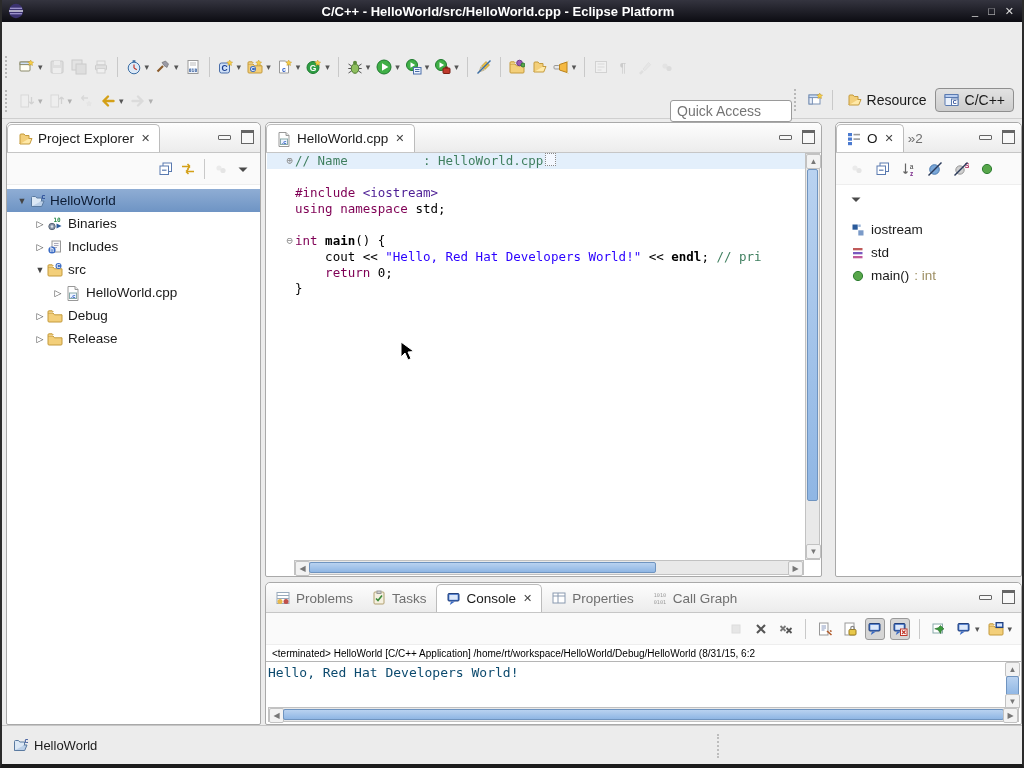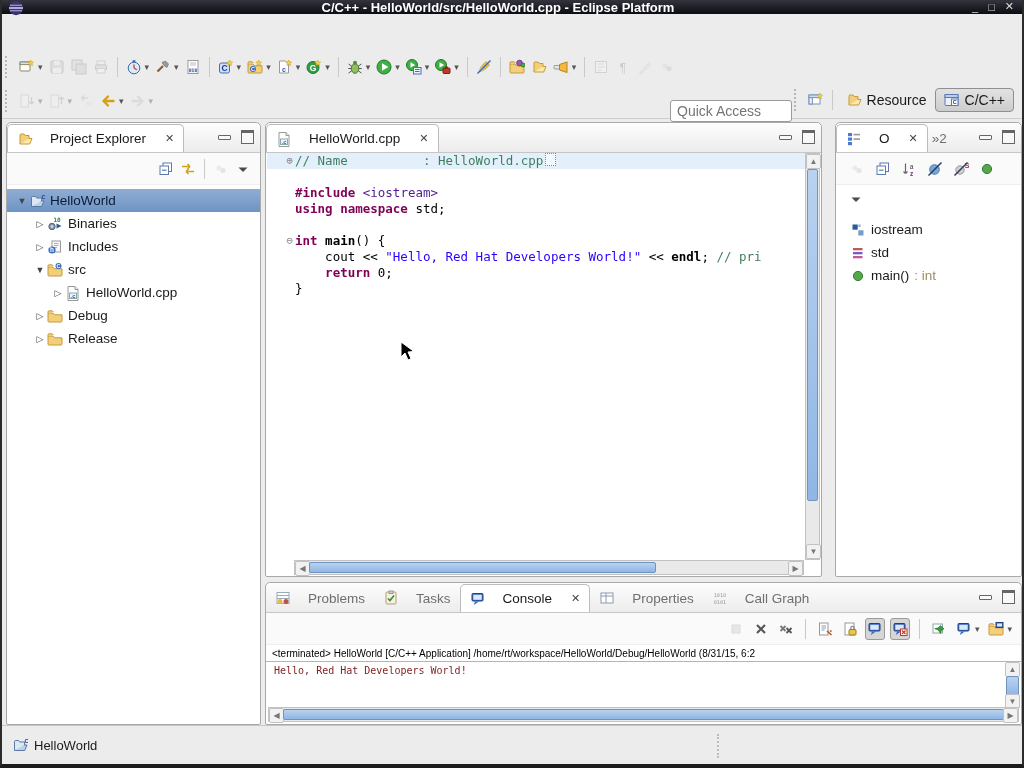--- a/index.html
+++ b/index.html
@@ -1,21 +1,21 @@
 <!DOCTYPE html>
 <html><head>
 <meta charset="utf-8">
 <style>
   html,body{margin:0;padding:0;background:#555;}
   #win{position:relative;width:1024px;height:768px;background:#ececec;overflow:hidden;
        font-family:"Liberation Sans",sans-serif;font-size:13px;color:#1a1a1a;
        border-left:2px solid #2b2b2b;border-right:2px solid #2b2b2b;border-bottom:4px solid #1b1b1b;box-sizing:border-box;}
   
-  #titlebar{position:absolute;left:0;top:0;right:0;height:14px;background:linear-gradient(#34343f,#0c0c12);
-            display:flex;align-items:flex-start;color:#fff;}
+  #titlebar{position:absolute;left:0;top:0;right:0;height:22px;background:linear-gradient(#34343f,#0c0c12);
+            display:flex;align-items:center;color:#fff;}
   #titlebar .title{flex:1;text-align:center;font-weight:bold;font-size:13px;}
   .winctl{display:flex;gap:10px;margin-right:8px;align-items:center;}
   .winctl span{color:#ddd;font-size:11px;cursor:default;}
   #eclipse-logo{margin-left:6px;width:16px;height:16px;}
   
   #menubar{position:absolute;left:0;top:22px;right:0;height:28px;background:#ececec;display:flex;align-items:center;
            border-bottom:1px solid #d8d8d8;}
   .menu-item{padding:4px 10px;font-size:14px;}
   
   .toolbar{position:absolute;left:0;right:0;height:34px;background:#ececec;display:flex;align-items:center;}
@@ -32,51 +32,51 @@
   #qa-wrap{position:absolute;top:100px;left:668px;}
   #quick-access{width:108px;height:20px;border:1px solid #9a9a9a;border-radius:3px;font-size:14px;color:#9a9a9a;
                 padding:0 6px;background:#fff;font-family:"Liberation Sans",sans-serif;}
   #persp-bar{position:absolute;top:86px;right:8px;display:flex;align-items:center;height:28px;}
   .persp-btn{display:flex;align-items:center;gap:5px;padding:3px 8px;font-size:14px;border-radius:4px;}
   .persp-btn.pressed{background:linear-gradient(#e2e2e2,#cdcdcd);border:1px solid #8f8f8f;}
   
   .panel{position:absolute;background:#fff;border:1px solid #a9a9a9;border-radius:5px 5px 2px 2px;box-sizing:border-box;}
   .phead{height:29px;background:linear-gradient(#fdfdfd,#ececec);border-bottom:1px solid #c6c6c6;
          border-radius:5px 5px 0 0;display:flex;align-items:flex-end;position:relative;}
-  .tab{display:flex;align-items:center;gap:17px;height:28px;padding:0 9px;font-size:13.5px;box-sizing:border-box;margin-top:16px;}
+  .tab{display:flex;align-items:center;gap:5px;height:28px;padding:0 9px;font-size:13.5px;box-sizing:border-box;margin-top:16px;}
   .tab.active{background:#fff;border:1px solid #bcbcbc;border-bottom:none;border-radius:5px 5px 0 0;}
   .tab .close{font-size:11px;color:#444;margin-left:2px;}
   .tab.inactive{color:#6f6f6f;}
   .minmax{position:absolute;right:6px;top:7px;display:flex;gap:10px;align-items:center;}
   .mm-min{width:11px;height:3px;border:1px solid #666;border-radius:1px;background:#f8f8f8;}
   .mm-max{width:11px;height:10px;border:1px solid #666;border-top:3px solid #666;background:#f8f8f8;}
   .viewbar{height:31px;display:flex;align-items:center;justify-content:flex-end;padding-right:6px;background:#fafafa;
            border-bottom:1px solid #eee;}
   
   .trow{height:23px;display:flex;align-items:center;white-space:nowrap;}
   .trow .expander{width:14px;text-align:center;font-size:9px;color:#444;}
   .trow .lbl{margin-left:5px;font-size:13.5px;}
   .trow.selected{background:linear-gradient(#8fadd4,#6e94c4);}
   .trow.selected .lbl{color:#0c1b33;}
   
   #editor-body{position:absolute;left:1px;right:16px;top:30px;bottom:16px;background:#fff;overflow:hidden;}
   .codeline{height:16px;line-height:16px;white-space:pre;font-family:"DejaVu Sans Mono",monospace;font-size:12.5px;display:flex;}
   .codeline .gut{width:26px;flex:none;text-align:right;color:#8a8a8a;font-size:11px;padding-right:2px;}
   .codeline.hl{background:#e3effb;}
-  .tk-k{color:#7f0055;font-weight:bold}.tk-s{color:#2a00ff}.tk-c{color:#3f7f5f}
+  .tk-k{color:#7f0055;font-weight:normal}.tk-s{color:#2a00ff}.tk-c{color:#3f7f5f}
   .tk-h{color:#4c1d95}.tk-b{color:#000;font-weight:bold}.tk-p{color:#000}
   .foldbox{display:inline-block;width:9px;height:11px;border:1px dotted #888;margin-left:2px;background:#f4f8ff;}
   
   .sb{position:absolute;background:#e9e9e9;border:1px solid #c2c2c2;box-sizing:border-box;}
   .sb .thumb{position:absolute;background:linear-gradient(#b9d2f0,#8fb6e4);border:1px solid #6f94c0;border-radius:2px;}
   .sb .arr{position:absolute;width:13px;height:13px;color:#777;font-size:8px;text-align:center;line-height:13px;
            background:#f2f2f2;border:1px solid #c2c2c2;border-radius:2px;}
   
   #console-title{font-size:10px;color:#000;padding:3px 4px 2px 6px;border-bottom:1px solid #b5b5b5;white-space:nowrap;overflow:hidden;}
-  #console-output{font-family:"DejaVu Sans Mono",monospace;font-size:10px;color:#7f1d1d;padding:3px 8px;white-space:pre;}
+  #console-output{font-family:"DejaVu Sans Mono",monospace;font-size:13px;color:#0c4a6e;padding:3px 2px;white-space:pre;}
   
   #statusbar{position:absolute;left:0;right:0;bottom:0;height:39px;background:#ececec;border-top:1px solid #c6c6c6;
              display:flex;align-items:center;padding-left:10px;gap:6px;box-sizing:border-box;}
   #status-sep{position:absolute;left:715px;top:8px;height:24px;border-left:2px dotted #bdbdbd;}
   #cursor{position:absolute;left:398px;top:341px;pointer-events:none;z-index:99;}
 </style>
 </head>
 <body>
 
 <div id="win">

